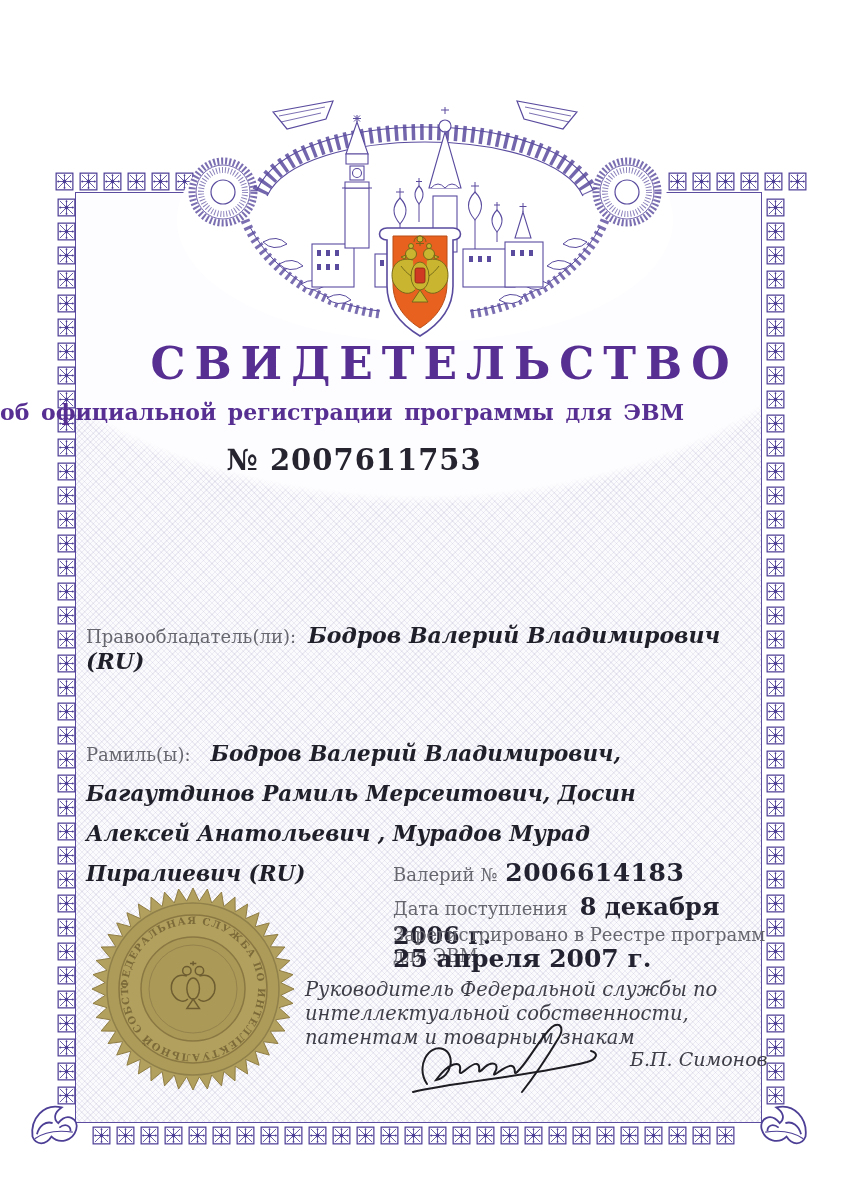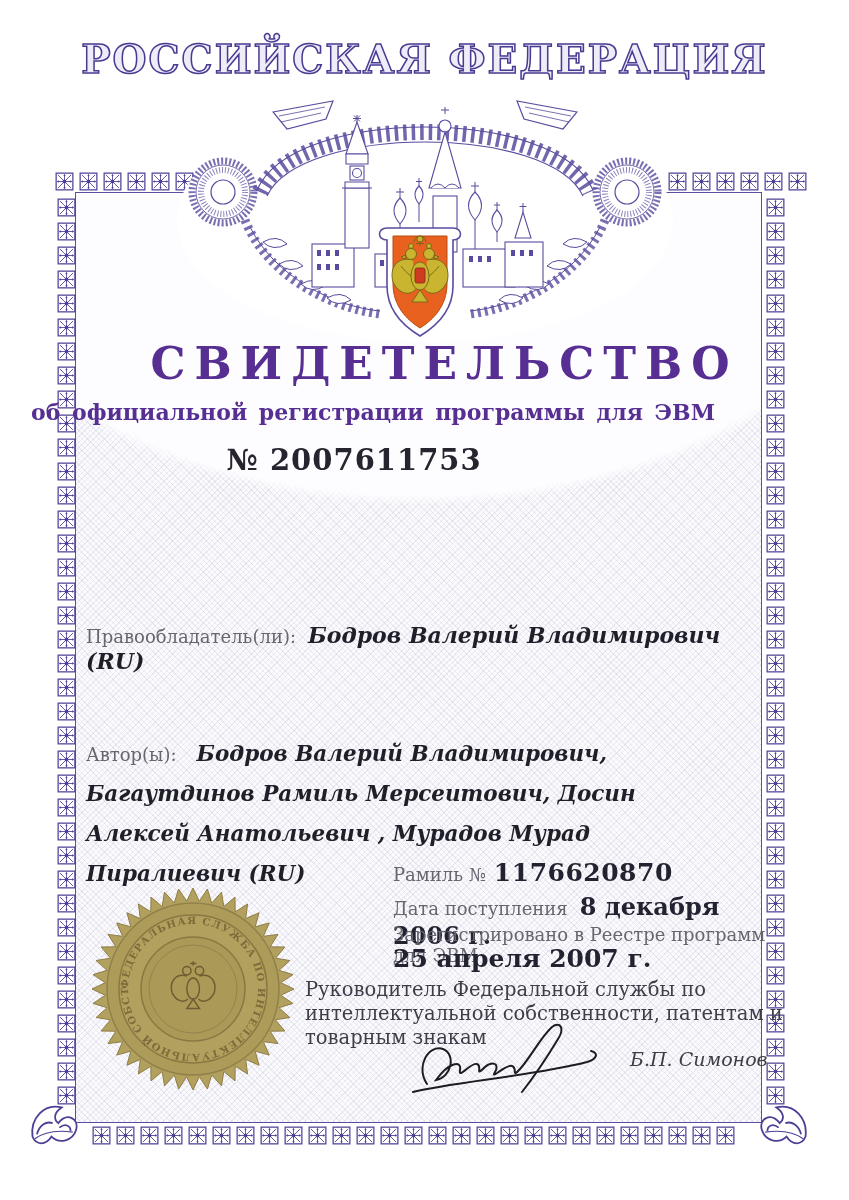--- a/index.html
+++ b/index.html
@@ -18,37 +18,37 @@
   .orn-row{flex-direction:row;}
   .orn-col{flex-direction:column;}
   .orn{width:19px;height:19px;flex:0 0 auto;}
   .abs{position:absolute;}
   
   #country{left:0;top:36px;width:849px;text-align:center;font-weight:bold;font-size:39px;
     letter-spacing:2px;color:#efecf8;-webkit-text-stroke:1.5px #4a3b92;
     text-shadow:0 0 1px #4a3b92;}
   #cert-title{left:0;top:338px;width:849px;text-align:center;font-weight:bold;font-size:44px;
     letter-spacing:9px;color:#572f93;padding-left:20px;}
-  #cert-subtitle{left:0;top:399px;width:715px;text-align:right;font-weight:bold;font-size:22px;
+  #cert-subtitle{left:0;top:399px;width:715px;text-align:left;font-weight:bold;font-size:22px;
     word-spacing:4px;color:#572f93;}
   #cert-number{left:0;top:443px;width:708px;text-align:center;font-weight:bold;font-size:29px;
     color:#26242f;letter-spacing:1px;}
   #program-name{left:0;top:507px;width:849px;text-align:center;font-weight:bold;font-size:21px;
     color:#2b2a33;}
   .field-label{font-size:18px;color:#66666f;}
   .field-value{font-weight:bold;font-style:italic;font-size:22px;color:#1f1f29;}
   #rightsholder{left:86px;top:622px;width:664px;}
   #rightsholder .field-value{margin-left:12px;}
   #authors{left:86px;top:735px;width:656px;line-height:38px;}
   #authors .field-value{font-size:21.5px;margin-left:20px;}
   .app-line{left:393px;width:400px;}
   .app-num{font-weight:bold;font-size:25px;color:#222230;margin-left:8px;letter-spacing:0.5px;}
   .app-date{font-weight:bold;font-size:24px;color:#222230;margin-left:12px;}
   #reg-date{left:393px;top:944px;font-weight:bold;font-size:25px;color:#222230;}
-  #official-title{left:305px;top:978px;width:485px;font-size:19.5px;
+  #official-title{left:305px;top:978px;width:485px;font-style:italic;font-size:19.5px;
     line-height:24px;color:#3e3e48;}
   #signer-name{left:630px;top:1048px;font-style:italic;font-size:19px;color:#3e3e48;}
 </style>
 </head>
 <body>
 
 <div id="page">
 
   <svg width="0" height="0" style="position:absolute">
     <defs>
@@ -428,21 +428,20 @@
         <use href="#orn"></use>
       </svg>
     </div>
   <svg class="abs" style="left:28px;top:1094px;width:56px;height:56px">
       <use href="#cornerleaf"></use>
     </svg>
   <svg class="abs" style="left:754px;top:1094px;width:56px;height:56px;transform:scaleX(-1)">
       <use href="#cornerleaf"></use>
     </svg>
 
-  <div class="abs" id="country">РОССИЙСКАЯ ФЕДЕРАЦИЯ</div>
 
   <svg class="abs" style="left:175px;top:92px;width:500px;height:250px" viewBox="0 0 500 250">
     <g stroke="#5a4b9e" fill="none" stroke-width="1.2">
       <ellipse cx="250" cy="128" rx="248" ry="122" fill="#ffffff" stroke="none"></ellipse>
 
       <g>
         <circle cx="48" cy="100" r="31" stroke-width="7" stroke-dasharray="2 2" opacity=".8"></circle>
         <circle cx="48" cy="100" r="22" stroke-width="6" stroke-dasharray="1 2" opacity=".7"></circle>
         <circle cx="48" cy="100" r="12" stroke-width="1.2"></circle>
         <circle cx="48" cy="100" r="27" stroke-width="1" opacity=".8"></circle>
@@ -552,25 +551,25 @@
 
   <div class="abs" id="cert-title">СВИДЕТЕЛЬСТВО</div>
   <div class="abs" id="cert-subtitle">об официальной регистрации программы для ЭВМ</div>
   <div class="abs" id="cert-number">№ 2007611753</div>
 
   <div class="abs" id="rightsholder">
     <span class="field-label">Правообладатель(ли):</span><span class="field-value">Бодров Валерий Владимирович (RU)</span>
   </div>
 
   <div class="abs" id="authors">
-    <span class="field-label">Автор(ы):</span><span class="field-value">Бодров Валерий Владимирович, Багаутдинов Рамиль Мерсеитович,  Досин Алексей Анатольевич , Мурадов Мурад Пиралиевич (RU)</span>
+    <span class="field-label">Рамиль(ы):</span><span class="field-value">Бодров Валерий Владимирович, Багаутдинов Рамиль Мерсеитович,  Досин Алексей Анатольевич , Мурадов Мурад Пиралиевич (RU)</span>
   </div>
 
   <div class="abs app-line" style="top:858px">
-    <span class="field-label">Рамиль №</span><span class="app-num">1176620870</span>
+    <span class="field-label">Валерий №</span><span class="app-num">2006614183</span>
   </div>
   <div class="abs app-line" style="top:892px">
     <span class="field-label">Дата поступления</span><span class="app-date">8 декабря 2006 г.</span>
   </div>
   <div class="abs app-line" style="top:924px">
     <span class="field-label">Зарегистрировано в Реестре программ для ЭВМ</span>
   </div>
   <div class="abs" id="reg-date">25 апреля 2007 г.</div>
 
   <div class="abs" id="official-title">Руководитель Федеральной службы по интеллектуальной собственности, патентам и товарным знакам</div>

